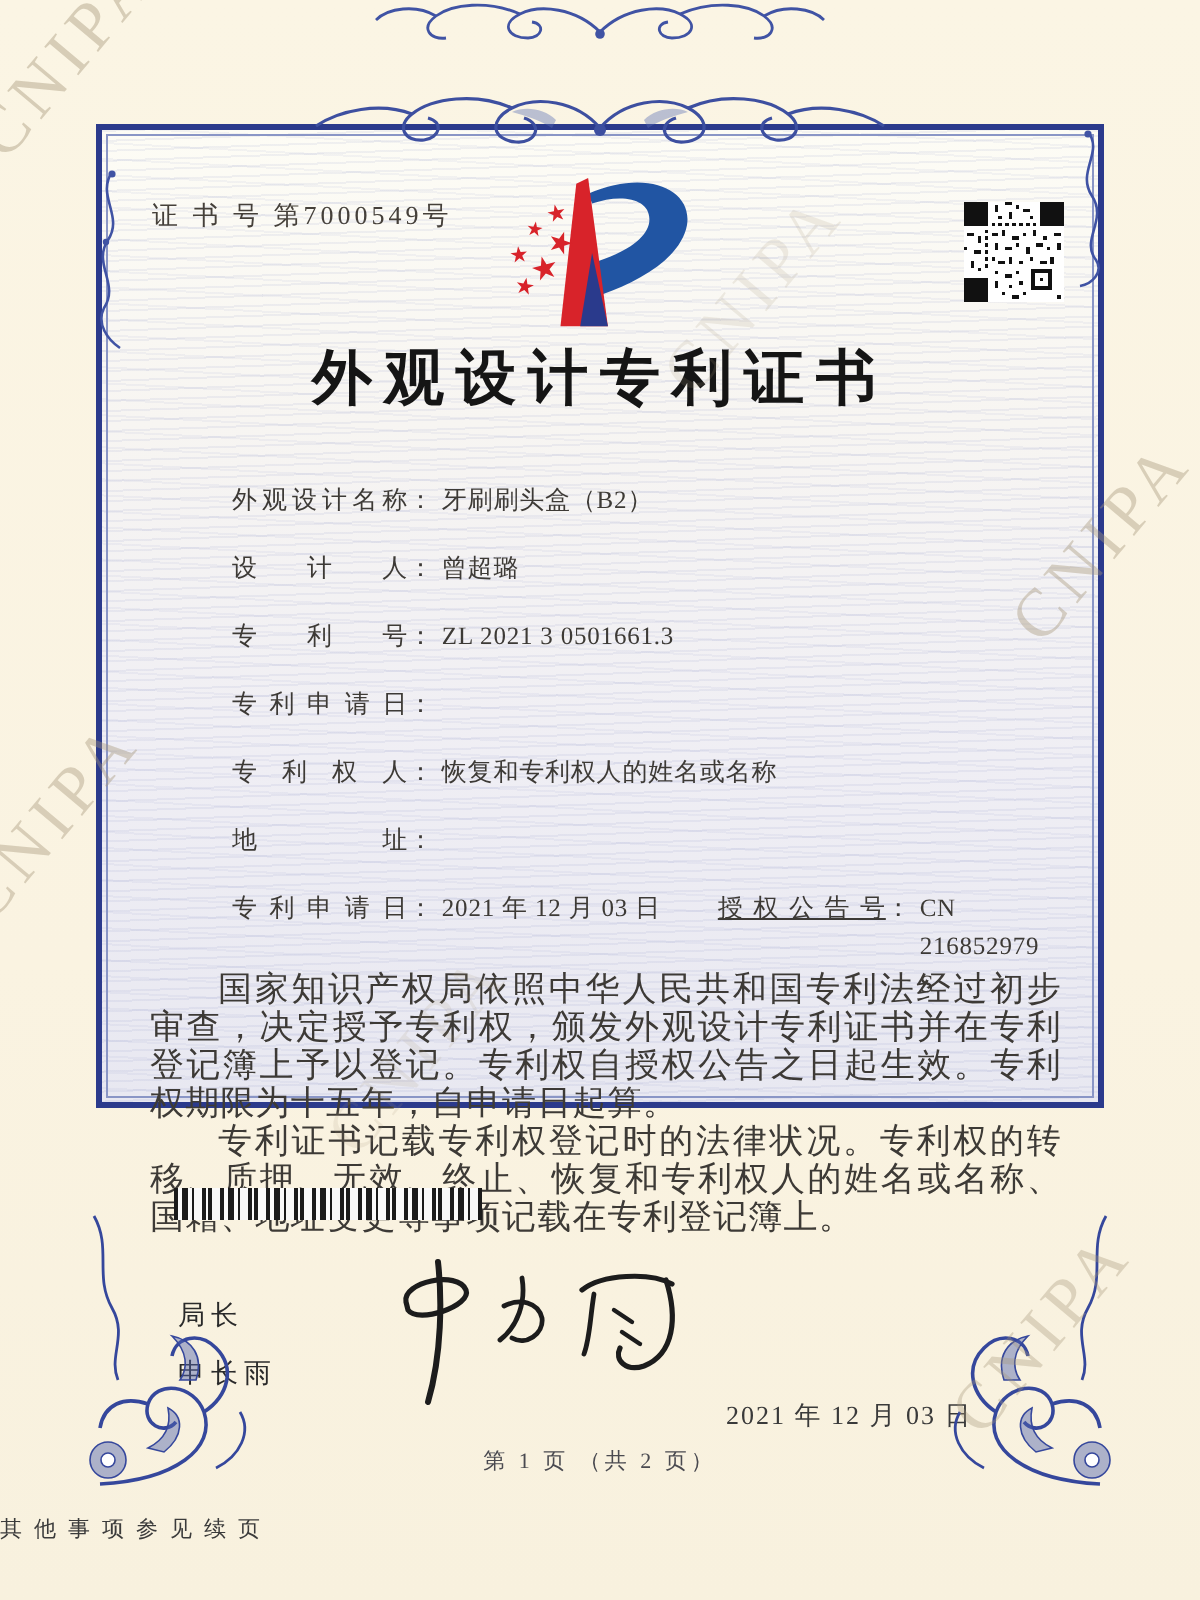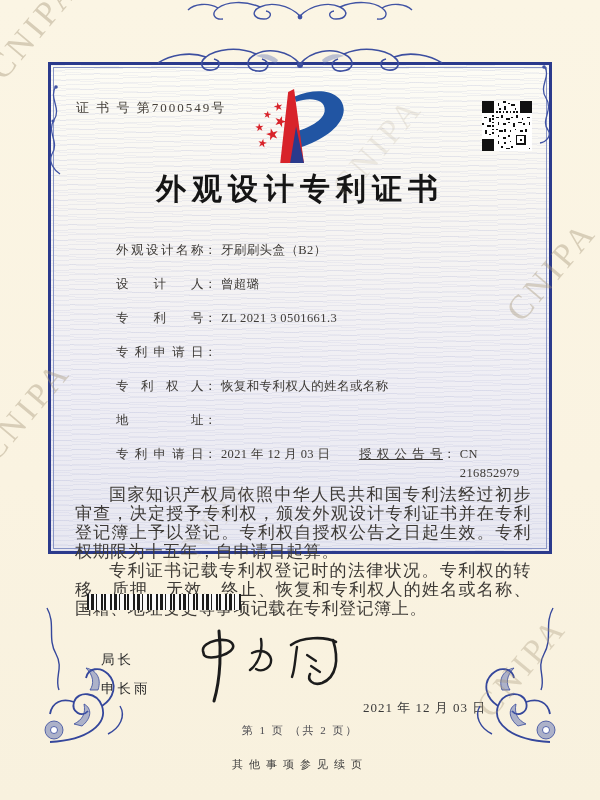--- a/index.html
+++ b/index.html
@@ -50,29 +50,29 @@
   .paras{position:absolute;left:24px;right:18px;top:420px;
          font-size:17px;line-height:19px;text-align:justify;color:#3d3a36;letter-spacing:.6px;}
   .paras p{margin:0;text-indent:2em;}
 
   .barcode{position:absolute;left:36px;top:529px;width:154px;height:16px;
     background:repeating-linear-gradient(90deg,
       #1b1b1b 0 2px,#fafafa 2px 4px,#1b1b1b 4px 7px,#fafafa 7px 9px,
       #1b1b1b 9px 10px,#fafafa 10px 14px,#1b1b1b 14px 16px,#fafafa 16px 17px,
       #1b1b1b 17px 19px,#fafafa 19px 23px);}
 
-  .signer{position:absolute;left:50px;top:580px;font-family:Liberation Serif, serif;
+  .signer{position:absolute;left:38px;top:580px;font-family:Liberation Mono, monospace;
           font-size:13.5px;color:#2a2a2a;letter-spacing:3px;line-height:29px;}
   .sig{position:absolute;left:128px;top:560px;width:180px;height:84px;}
 
   .issue-date{position:absolute;left:312px;top:634px;font-size:13px;color:#3a3a3a;letter-spacing:1px;}
   .page-info{position:absolute;left:0;right:0;top:658px;text-align:center;
              font-size:11px;color:#4a4a50;letter-spacing:2px;}
 
-  .footer-note{position:absolute;left:0;right:0;top:757px;text-align:center;z-index:3;
+  .footer-note{position:absolute;left:0;right:0;top:757px;text-align:left;z-index:3;
                font-size:11px;letter-spacing:6px;color:#3b3b3b;}
 
   .orn{position:absolute;z-index:4;pointer-events:none;}
   .orn-top-page{left:50%;top:0;transform:translateX(-50%);}
   .orn-top-frame{left:50%;top:46px;transform:translateX(-50%);}
   .orn-corner-r{right:42px;bottom:54px;}
   .orn-corner-l{left:42px;bottom:54px;transform:scaleX(-1);}
   .orn-side-l{left:44px;top:84px;}
   .orn-side-r{right:44px;top:64px;transform:scaleX(-1);}
 </style>

